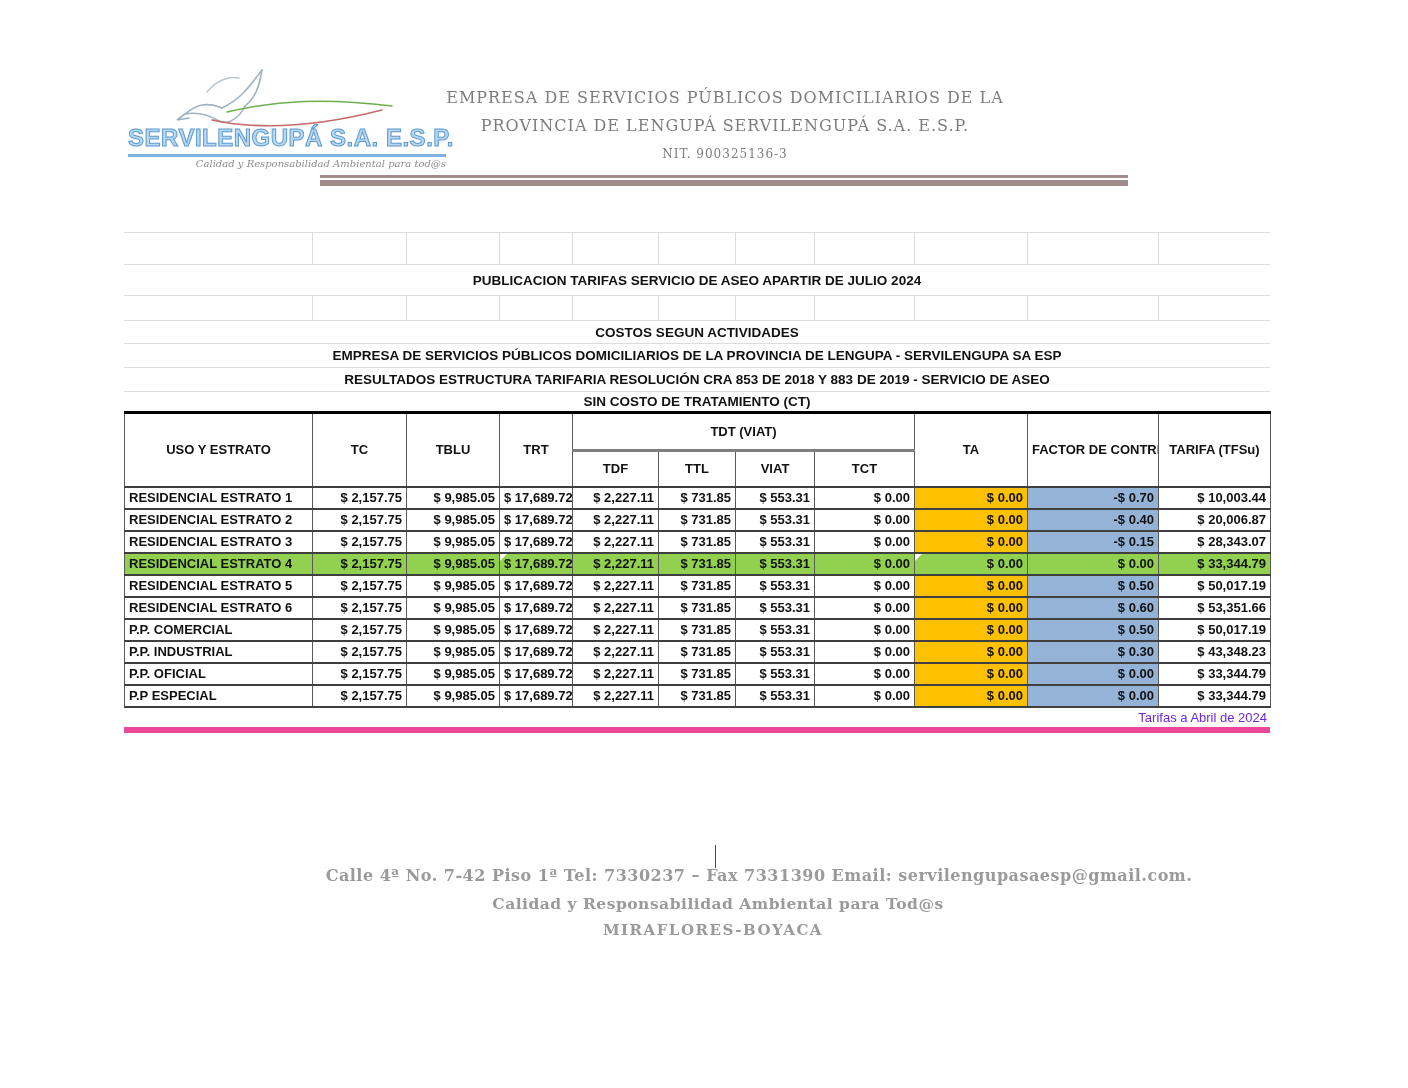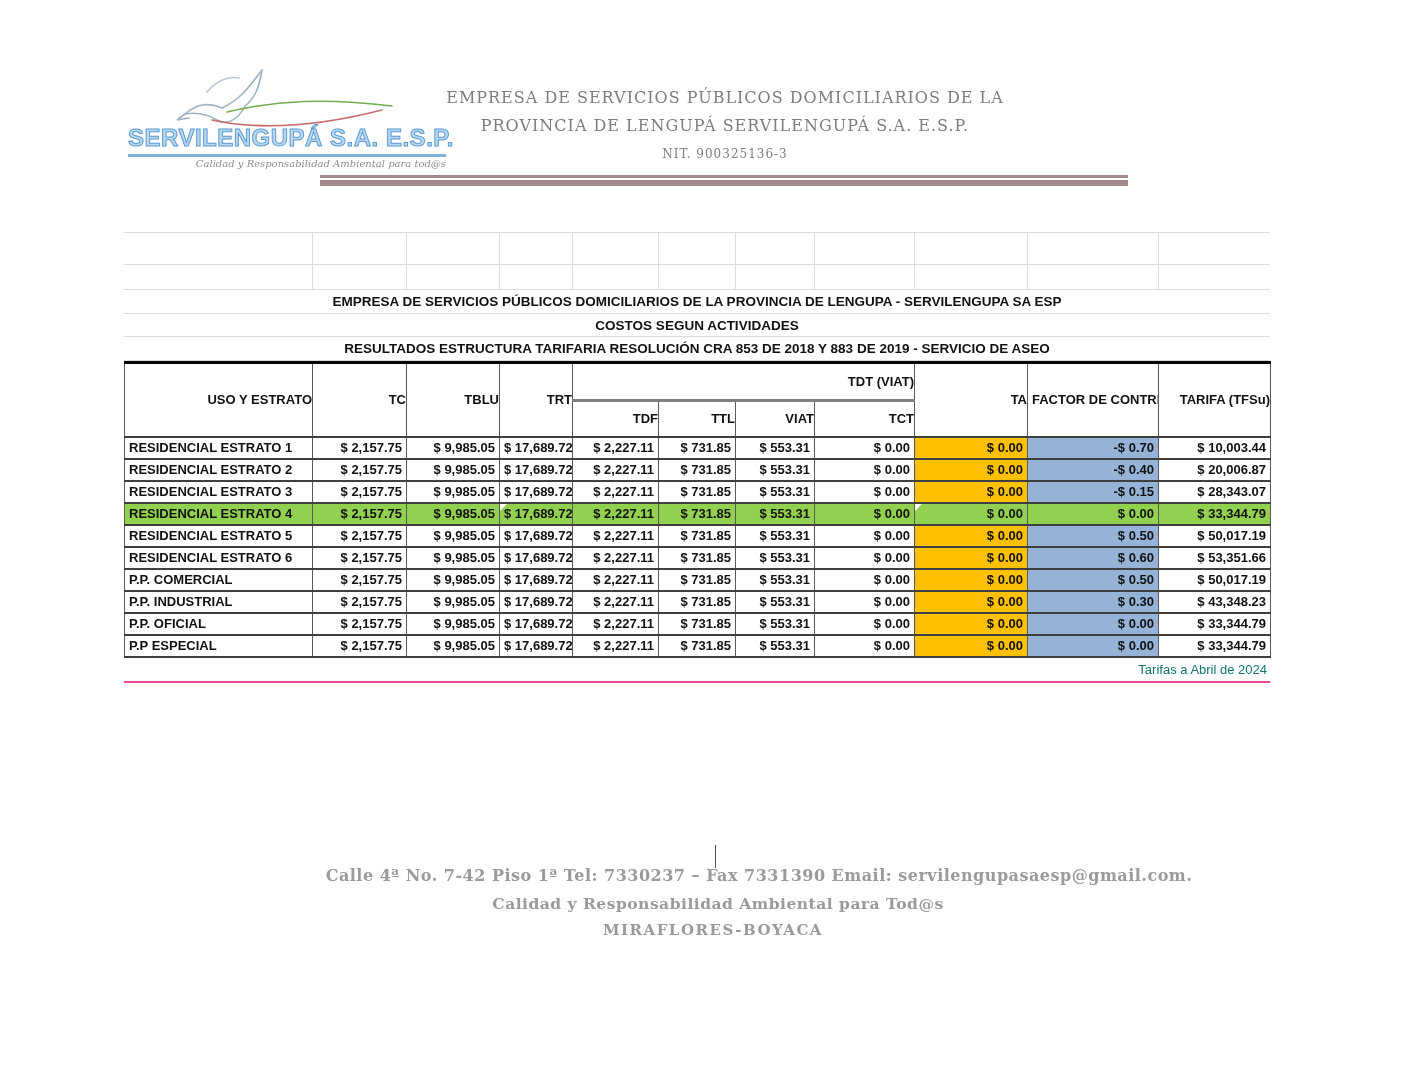--- a/index.html
+++ b/index.html
@@ -51,42 +51,42 @@
   .sr-t5 { height:19px; border-bottom:none; }
   .sheet-title { font-weight:bold; font-size:13.5px; color:#111; white-space:nowrap; }
 
   
   table.tariff { border-collapse:collapse; width:1146px; table-layout:fixed;
     border-top:3px solid #000; border-left:1px solid #595959; border-right:1px solid #595959; }
   table.tariff th, table.tariff td {
     border-left:1px solid #595959; border-right:1px solid #595959;
     font-size:13px; color:#111; overflow:hidden; white-space:nowrap;
   }
-  table.tariff thead th { font-weight:bold; text-align:right; background:#fff; vertical-align:middle; }
+  table.tariff thead th { font-weight:bold; text-align:center; background:#fff; vertical-align:middle; }
   th.group-tdt { height:38px; border-bottom:3px solid #7f7f7f; }
   thead tr.sub th { height:36px; }
   thead th.span2 { height:74px; }
   thead tr:last-child th { border-bottom:1px solid #000000;margin-left:16px; }
   th.fcsu-h { white-space:normal; line-height:15px; padding:0 4px; }
   table.tariff tbody td {
     height:22px; border-top:2px solid #3f3f3f; border-bottom:2px solid #3f3f3f;
     font-weight:600; padding:0 4px; position:relative;
   }
   td.lbl { text-align:left; padding-left:5px; }
   td.money { text-align:right; }
   td.c-ta { background:var(--ta); }
   td.c-fcsu { background:var(--fcsu); }
   tr.hl td, tr.hl td.c-ta, tr.hl td.c-fcsu { background:var(--hl); }
   tr.hl td.flag::before {
     content:""; position:absolute; left:0; top:0;
     border-left:7px solid #ffffff; border-bottom:7px solid transparent;
   }
-  .note-row { position:relative; height:25px; border-bottom:2px solid #ec4899;
+  .note-row { position:relative; height:25px; border-bottom:6px solid #ec4899;
     display:flex; align-items:center; justify-content:flex-end;
-    font-size:13px; font-weight:400; color:#0f766e; padding-right:3px; }
+    font-size:13px; font-weight:400; color:#6d28d9; padding-right:3px; }
 
   
   .cursor-bar { position:absolute; left:715px; top:845px; width:1px; height:23px; background:#4d4d4d; }
   .footer { position:absolute; left:0; top:866px; width:1408px; text-align:center;
     font-family:"DejaVu Serif", serif; color:#9a9a9a;font-weight:bold; }
   .footer .f1 { position:relative; left:55px; font-size:16px; letter-spacing:0.5px; white-space:nowrap; }
   .footer .f2 { position:relative; left:14px; font-size:15.5px; margin-top:9px; letter-spacing:0.5px; }
   .footer .f3 { position:relative; left:9px;  font-size:15px;   margin-top:8px; letter-spacing:1.5px; }
 </style>
 </head>
@@ -126,40 +126,46 @@
       <span class="vl" style="left: 282px;"></span>
       <span class="vl" style="left: 375px;"></span>
       <span class="vl" style="left: 448px;"></span>
       <span class="vl" style="left: 534px;"></span>
       <span class="vl" style="left: 611px;"></span>
       <span class="vl" style="left: 690px;"></span>
       <span class="vl" style="left: 790px;"></span>
       <span class="vl" style="left: 903px;"></span>
       <span class="vl" style="left: 1034px;"></span>
     </div>
+  <div class="sr sr-title-main">
+    <span class="sheet-title">PUBLICACION TARIFAS SERVICIO DE ASEO APARTIR DE JULIO 2024</span>
+  </div>
   <div class="sr sr-empty-2 vlines">
       <span class="vl" style="left: 188px;"></span>
       <span class="vl" style="left: 282px;"></span>
       <span class="vl" style="left: 375px;"></span>
       <span class="vl" style="left: 448px;"></span>
       <span class="vl" style="left: 534px;"></span>
       <span class="vl" style="left: 611px;"></span>
       <span class="vl" style="left: 690px;"></span>
       <span class="vl" style="left: 790px;"></span>
       <span class="vl" style="left: 903px;"></span>
       <span class="vl" style="left: 1034px;"></span>
     </div>
+  <div class="sr sr-t2">
+    <span class="sheet-title">COSTOS SEGUN ACTIVIDADES</span>
+  </div>
   <div class="sr sr-t3">
     <span class="sheet-title">EMPRESA DE SERVICIOS PÚBLICOS DOMICILIARIOS DE LA PROVINCIA DE LENGUPA - SERVILENGUPA SA ESP</span>
   </div>
-  <div class="sr sr-t2">
-    <span class="sheet-title">COSTOS SEGUN ACTIVIDADES</span>
-  </div>
   <div class="sr sr-t4">
     <span class="sheet-title">RESULTADOS ESTRUCTURA TARIFARIA RESOLUCIÓN CRA 853 DE 2018 Y 883 DE 2019 - SERVICIO DE ASEO</span>
+  </div>
+  <div class="sr sr-t5">
+    <span class="sheet-title">SIN COSTO DE TRATAMIENTO (CT)</span>
   </div>
 
   <table class="tariff">
     <colgroup>
       <col style="width:188px">
         <col style="width:94px">
         <col style="width:93px">
         <col style="width:73px">
       <col style="width:86px">
         <col style="width:77px">

